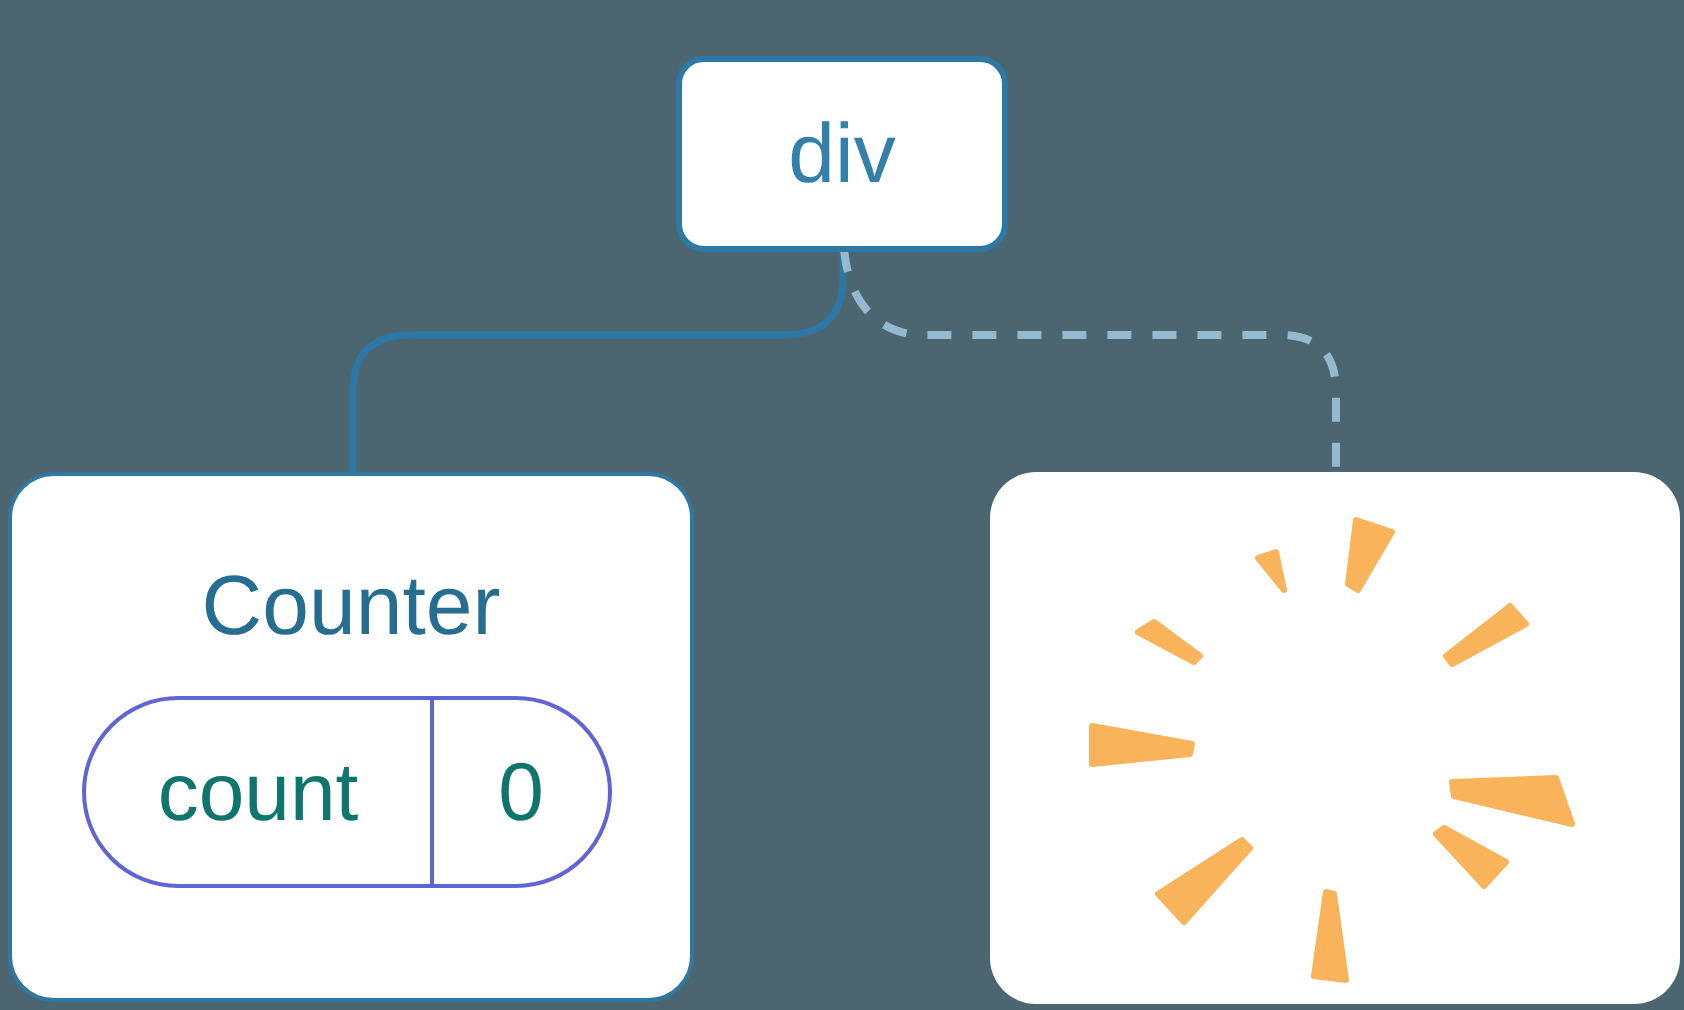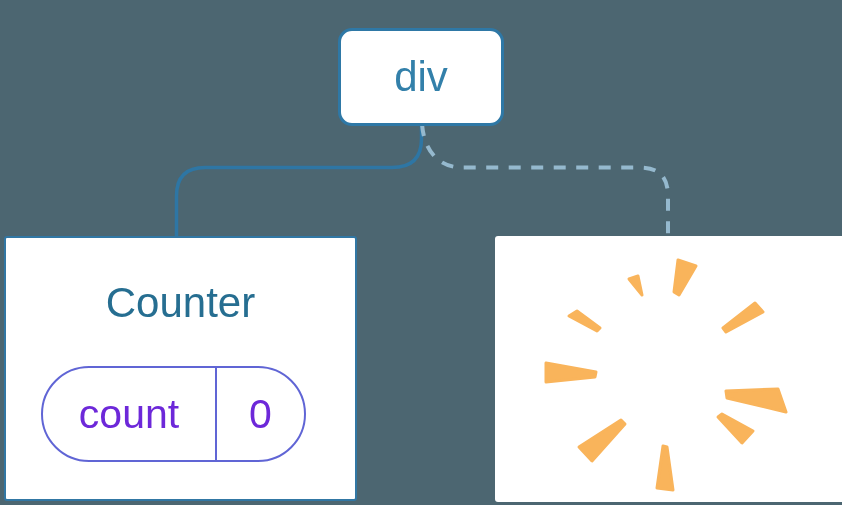--- a/index.html
+++ b/index.html
@@ -39,23 +39,22 @@
   .node-div span {
     color: #3380AA;
     font-size: 42px;
     font-weight: 500;
     line-height: 1;
   }
   .card {
     position: absolute;
     top: 236px;
     background: #ffffff;
-    border-radius: 3px;
+    border-radius: 23px;
     z-index: 2;
-    padding-left: 10px;
   }
   .card-counter {
     left: 4px;
     width: 339px;
     height: 261px;
     border: 2px solid #3177A4;
   }
   .card-title {
     position: absolute;
     left: 0;
@@ -63,27 +62,27 @@
     width: 100%;
     text-align: center;
     color: #266E91;
     font-size: 42px;
     font-weight: 500;
     line-height: 1;
   }
   .state-pill {
     position: absolute;
     left: 35px;
-    top: 128px;
+    top: 110px;
     width: 261px;
     height: 92px;
     border: 2.5px solid #6065D5;
     border-radius: 48px;
     display: flex;
-    color: #6d28d9;
+    color: #0f766e;
     font-size: 41px;
   }
   .pill-key {
     width: 172px;
     border-right: 2.5px solid #6065D5;
     display: flex;
     align-items: center;
     justify-content: center;
   }
   .pill-value {

